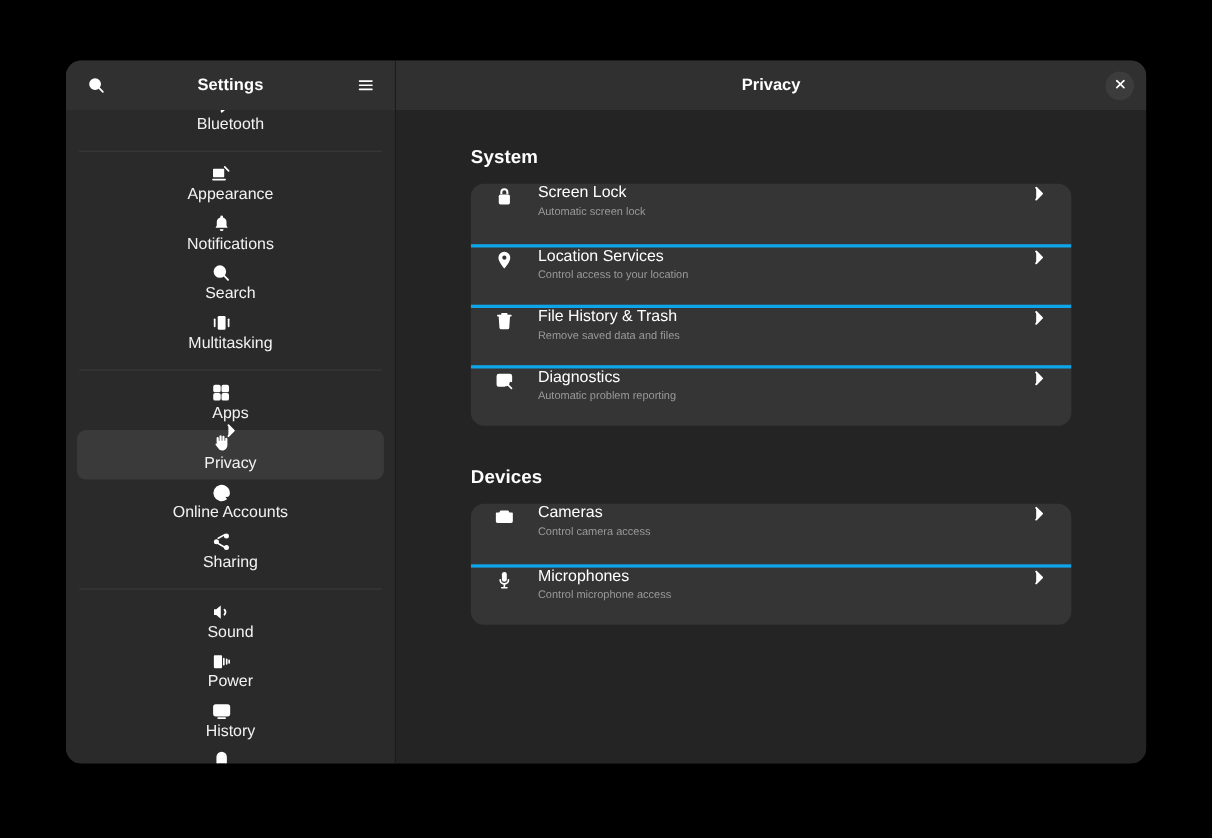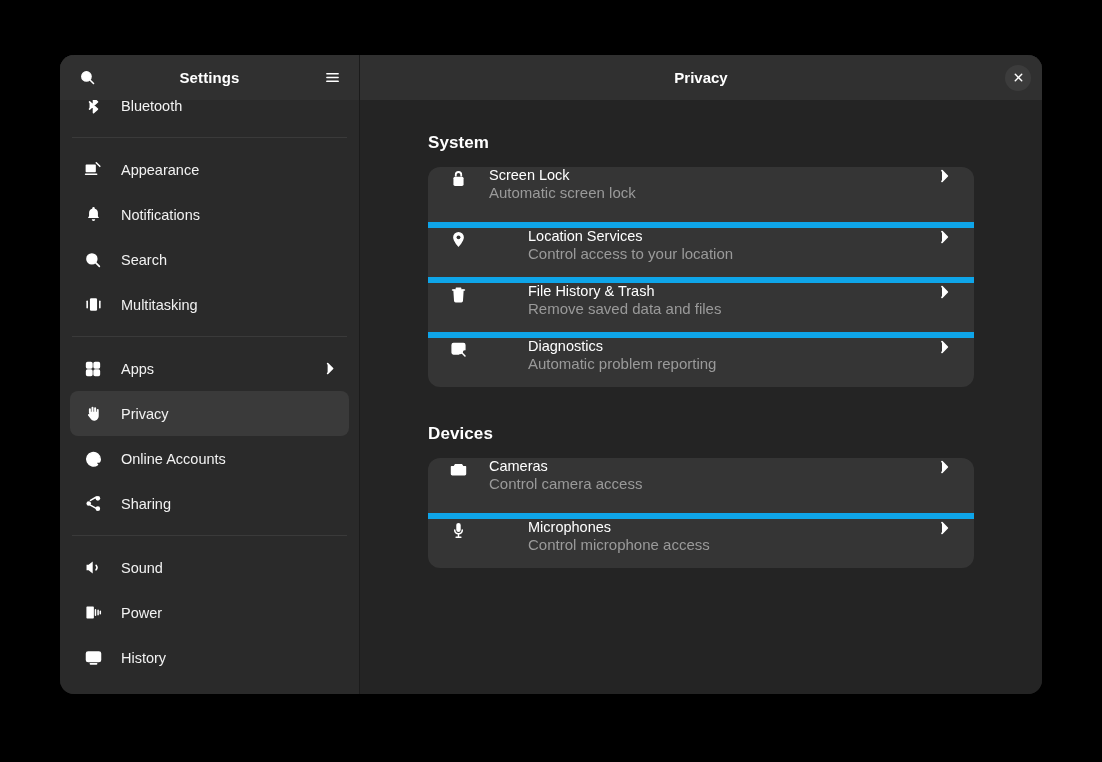--- a/index.html
+++ b/index.html
@@ -53,20 +53,21 @@
   .side-inner { margin-top:-26px; }
   .nav-group { padding:9px 0; }
   .nav-sep { height:1px; background:#3a3a3a; margin:0 2px; }
   .nav-item {
     height:45px;
     display:flex; align-items:center;
     padding:0 12px;
     border-radius:8px;
     cursor:pointer;
     color:#eeeeee;
+    flex-direction:column;
   }
   .nav-item.selected { background:#3a3a3a; }
   .nav-item .ico {
     width:22px; height:22px;
     display:flex; align-items:center; justify-content:center;
     margin-right:17px; flex:0 0 22px;
   }
   .nav-item .lbl { font-size:14.5px; color:#f2f2f2; flex:1; }
   .nav-item .chev { width:16px; height:16px; display:flex; align-items:center; justify-content:center; }
   
@@ -101,29 +102,29 @@
     border-radius:12px;
     overflow:hidden;
   }
   .row {
     height:55px;
     display:flex; align-items:flex-start;
     padding:0 21px 0 19px;
     cursor:pointer;
     position:relative;
   }
-  .row + .row { border-top:6px solid #0ea5e9;gap:39px; }
+  .row + .row { border-top:3px solid #0ea5e9; }
   .row .r-ico {
     width:22px; height:22px; flex:0 0 22px;
     display:flex; align-items:center; justify-content:center;
     margin-right:20px;
   }
   .row .r-txt { flex:1; display:flex; flex-direction:column; justify-content:center; }
   .row .r-title { color:#ffffff; font-size:14.5px; line-height:17px; }
-  .row .r-sub { color:#9a9a9a; font-size:15px; line-height:16px; margin-top:1px; }
+  .row .r-sub { color:#9a9a9a; font-size:10px; line-height:16px; margin-top:1px; }
   .row .r-chev { width:18px; height:18px; display:flex; align-items:center; justify-content:center; }
   svg { fill:currentColor; }
   .white { color:#ffffff; }
 </style>
 </head>
 <body>
 
 <div id="window">
 
   <div id="sidebar">

